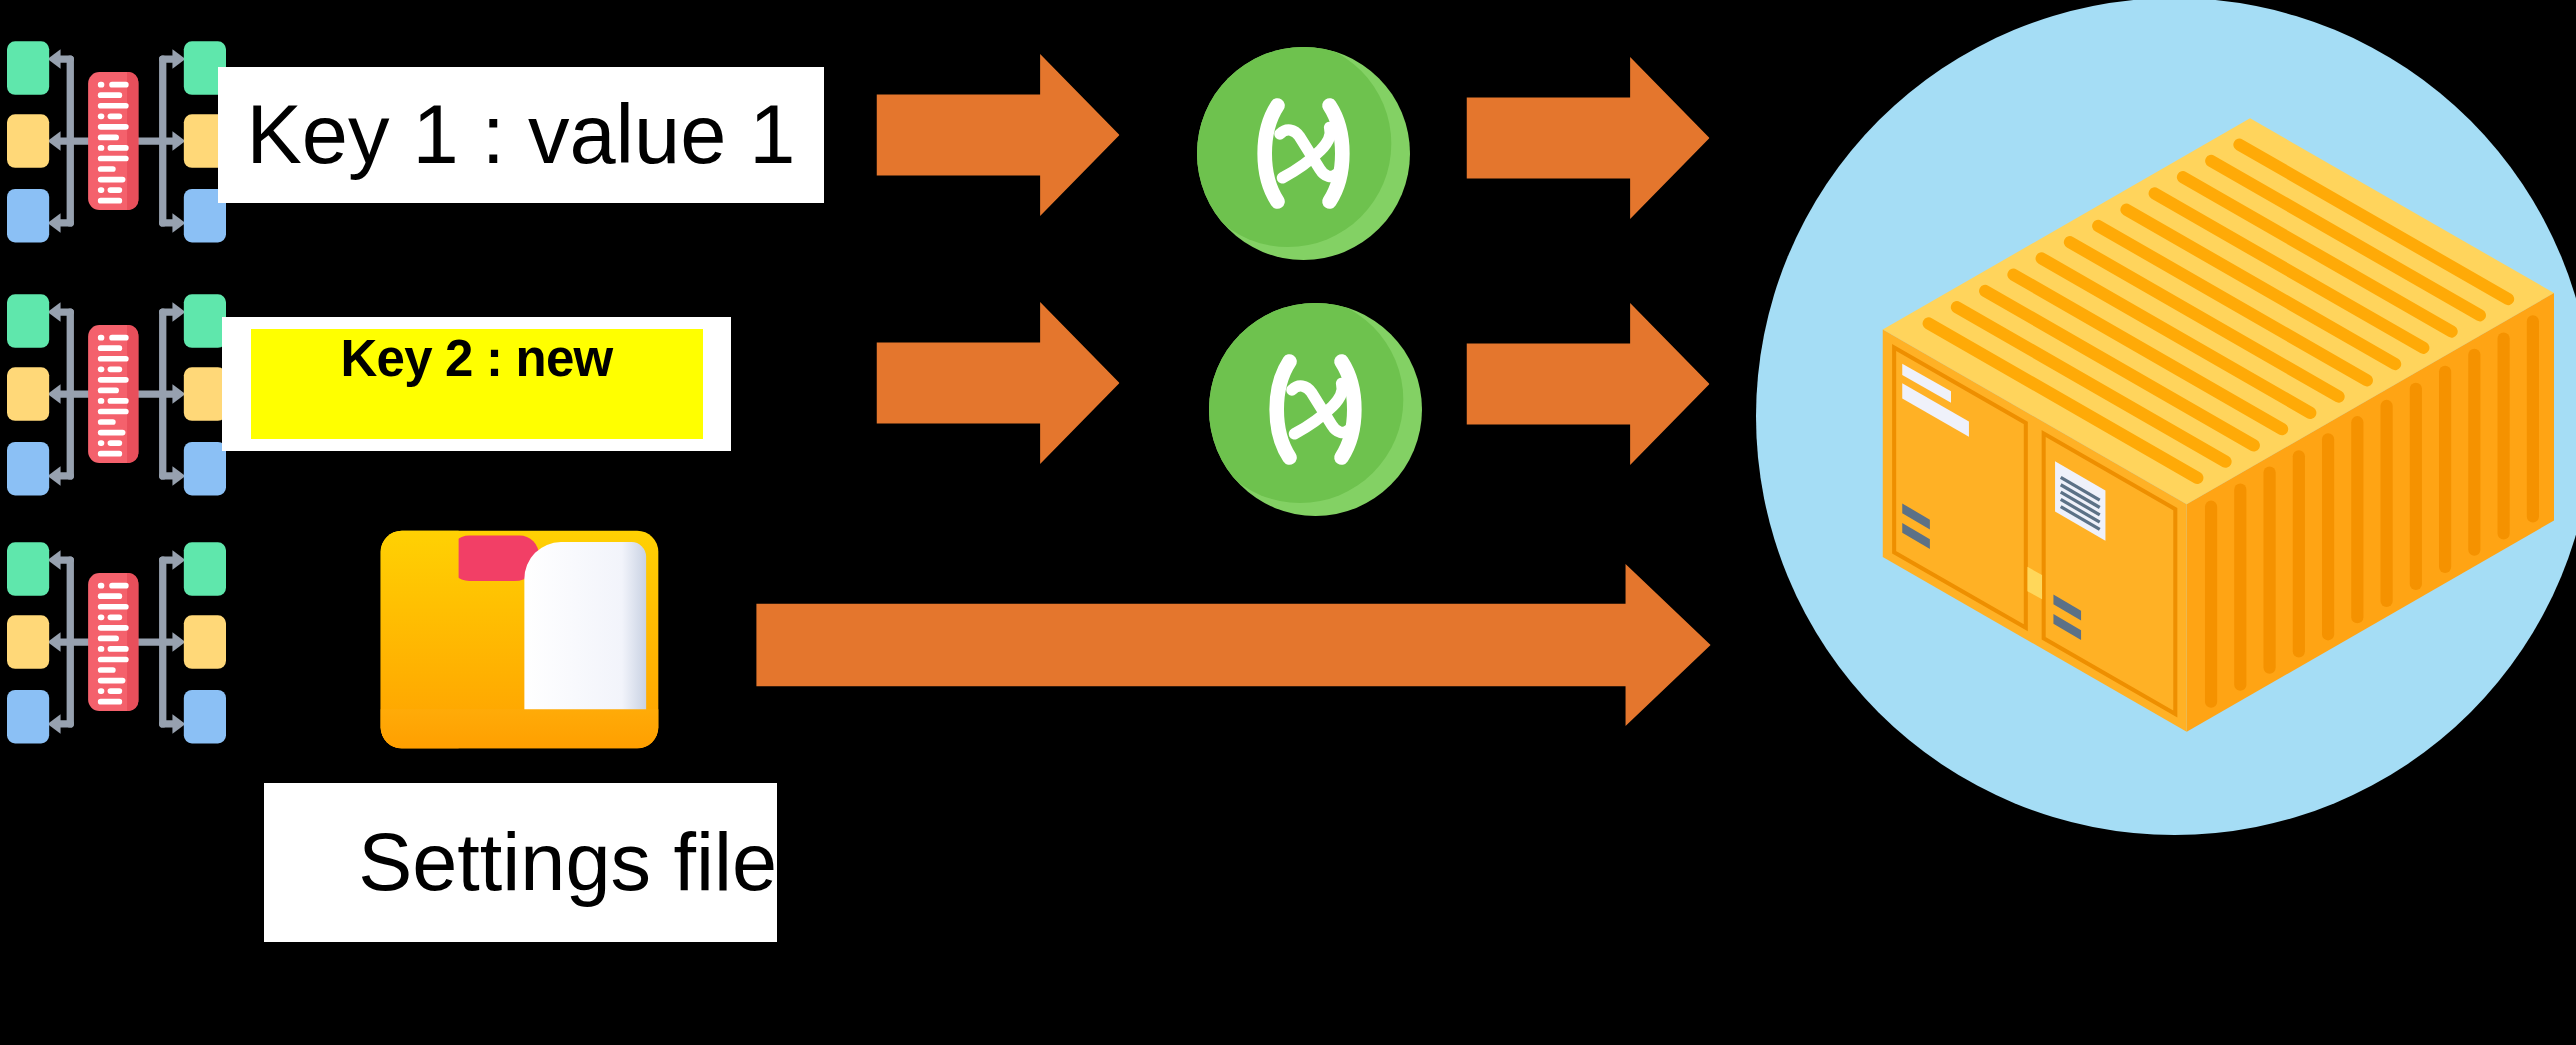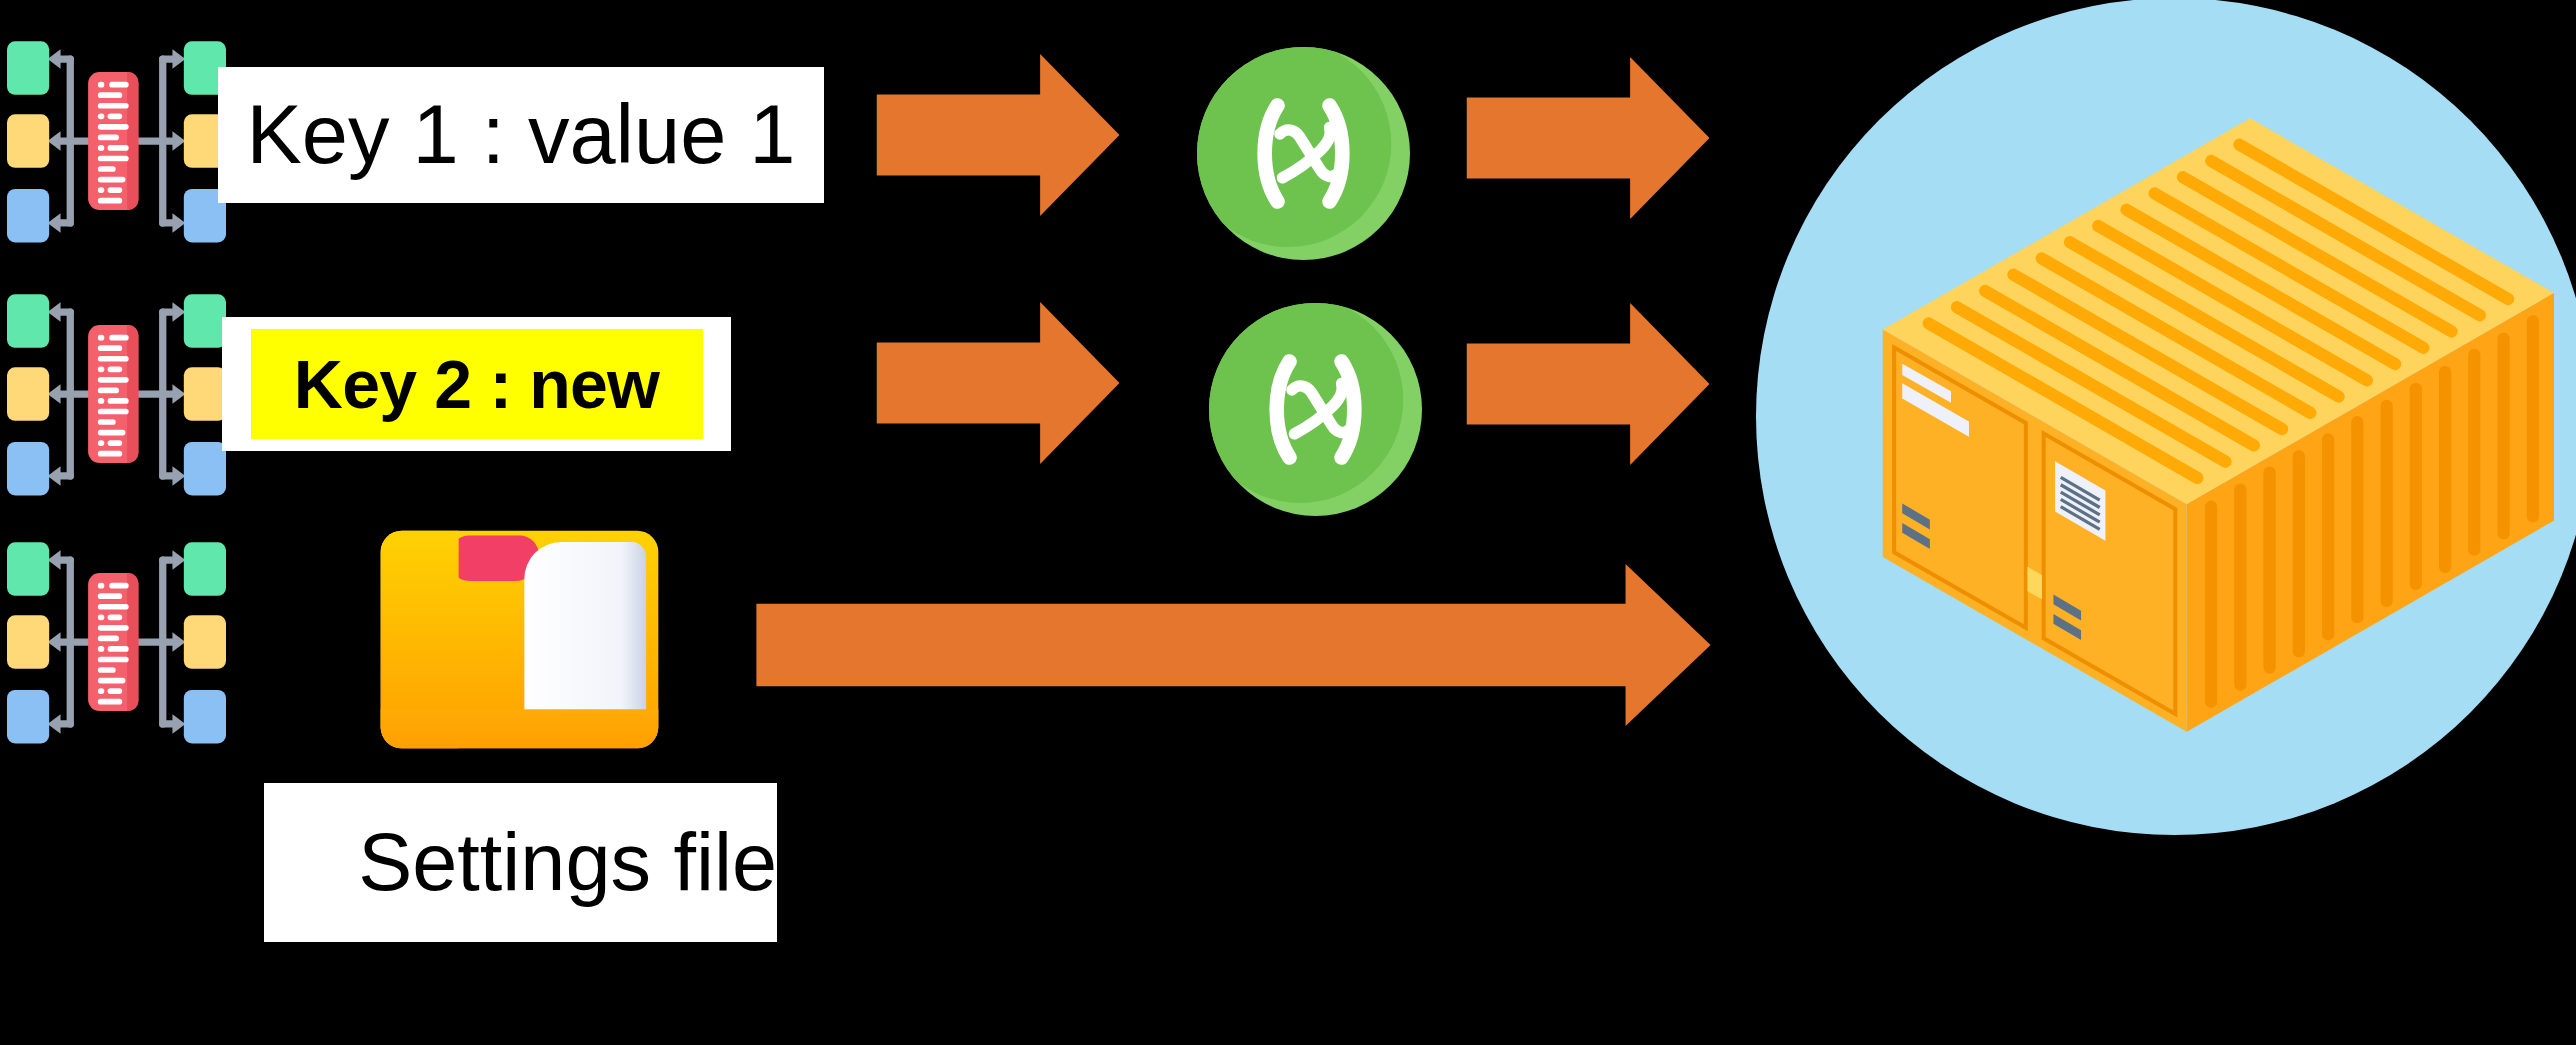--- a/index.html
+++ b/index.html
@@ -4,22 +4,22 @@
 <style>
   html,body{margin:0;padding:0;background:#000;}
   #stage{position:relative;width:2576px;height:1046px;background:#000;overflow:hidden;
          font-family:Liberation Sans, sans-serif;padding-left:40px;}
   .abs{position:absolute;}
   .labelbox{position:absolute;background:#ffffff;display:flex;align-items:center;justify-content:center;
             color:#000;white-space:nowrap;}
   .label1{left:218px;top:67px;width:606px;height:136px;font-size:83px;}
   .label3{left:264px;top:783px;width:513px;height:159px;font-size:81px;justify-content:flex-end;}
   .label2wrap{left:222px;top:317px;width:509px;height:134px;}
-  .hl{background:#FFFF00;display:flex;align-items:center;justify-content:center;
-      width:452px;height:110px;font-weight:700;font-size:68px;letter-spacing:-0.8px;}
+  .hl{background:#FFFF00;display:flex;align-items:flex-start;justify-content:center;
+      width:452px;height:110px;font-weight:700;font-size:51px;letter-spacing:-0.8px;}
   svg{display:block;}
 </style>
 </head>
 <body>
 
 <div id="stage">
 
   <svg width="0" height="0" style="position:absolute">
     <defs>
       <symbol id="syncIcon" viewBox="0 0 270 285">

